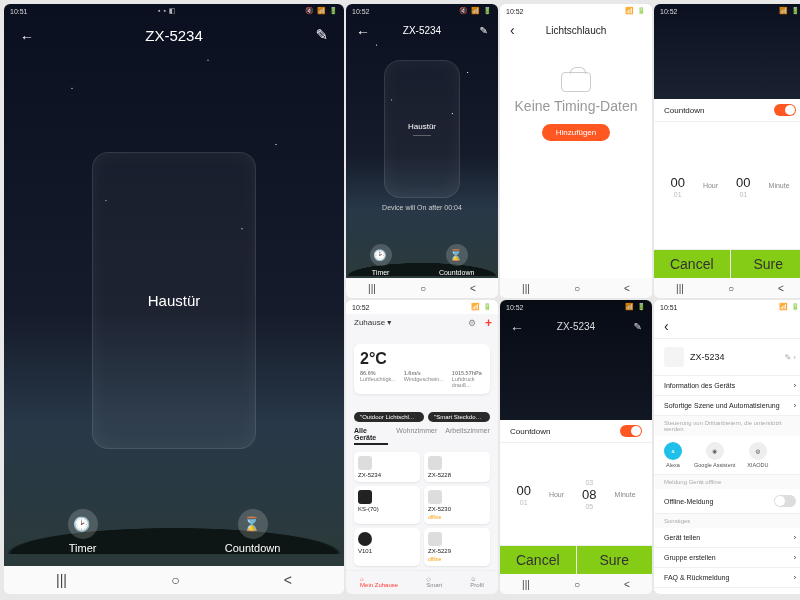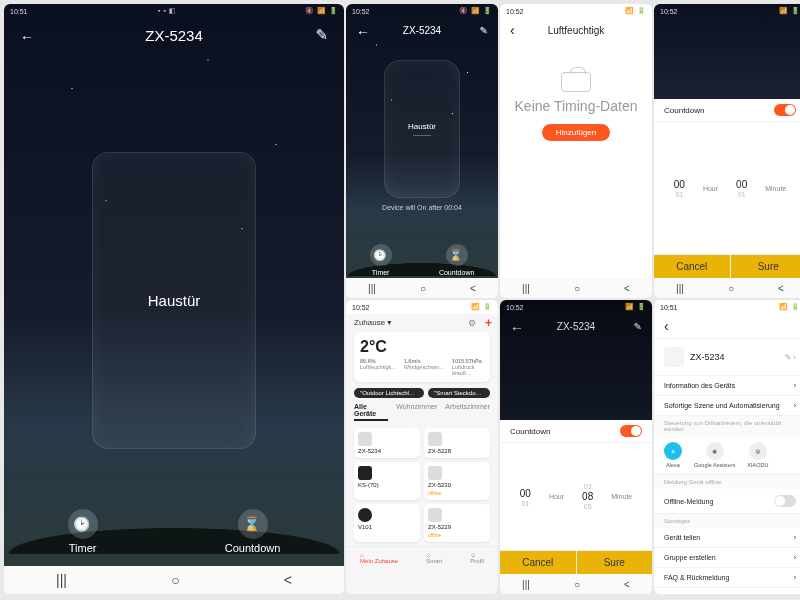--- a/index.html
+++ b/index.html
@@ -41,30 +41,30 @@
   .empty-txt { text-align:center; color:#999; font-size:14px; margin-bottom:10px;}
   .pillbtn { display:block; margin:0 auto; background:#ff5722; color:#fff; border:none; border-radius:11px; padding:4px 14px; font-size:8px;}
 
   .cd-row { display:flex; align-items:center; justify-content:space-between; padding:5px 10px; font-size:8px; border-bottom:1px solid #eee;}
   .toggle { width:22px; height:12px; border-radius:6px; background:#ff5722; position:relative;}
   .toggle.off { background:#ddd;}
   .toggle:after{ content:''; width:10px;height:10px;border-radius:50%; background:#fff; position:absolute; top:1px; right:1px;}
   .toggle.off:after{ right:auto; left:1px;}
   .picker { flex:1; display:flex; align-items:center; justify-content:center; gap:18px; color:#222;}
   .pcol { display:flex; flex-direction:column; align-items:center; gap:1px; font-size:7px; color:#bbb;}
-  .pcol .sel { color:#222; font-size:10px; font-weight:500;}
+  .pcol .sel { color:#222; font-size:13px; font-weight:500;}
   .plabel{ font-size:7px; color:#888; align-self:center;}
   .btnrow { display:flex; border-top:1px solid #eee;}
-  .btnrow button { flex:1; background:#eab308; border:none; padding:6px; font-size:10px; color:#333;}
+  .btnrow button { flex:1; background:#84cc16; border:none; padding:6px; font-size:14px; color:#333;}
   .btnrow button+button{ border-left:1px solid #eee;}
 
   
   .tabsrow { display:flex; gap:8px; padding:3px 8px; font-size:7px; color:#888;}
   .tabsrow .act{ color:#222; font-weight:600; border-bottom:2px solid #222; padding-bottom:2px;}
-  .wcard { margin:4px 8px; border-radius:6px; padding:6px; box-shadow:0 1px 3px rgba(0,0,0,0.08); background:#fff;}
+  .wcard { margin:16px 8px; border-radius:6px; padding:6px; box-shadow:0 1px 3px rgba(0,0,0,0.08); background:#fff;}
   .temp { font-size:16px; font-weight:600;}
   .wstats{ display:flex; gap:8px; font-size:5.5px; color:#888; margin-top:2px;}
   .chips{ display:flex; gap:4px; padding:2px 8px;}
   .chip{ background:#2a2a2a; color:#fff; border-radius:10px; padding:2px 6px; font-size:6px; white-space:nowrap; overflow:hidden; max-width:70px; text-overflow:ellipsis;}
   .dgrid{ display:grid; grid-template-columns:1fr 1fr; gap:4px; padding:4px 8px;}
   .dcard{ background:#fff; border-radius:5px; padding:4px; box-shadow:0 1px 2px rgba(0,0,0,0.08); font-size:6px; display:flex; flex-direction:column; gap:2px;}
   .dcard .ico{ width:14px;height:14px; background:#ddd; border-radius:3px;}
   .dcard .off{ color:#f90; font-size:5px;}
   .homenav{ display:flex; justify-content:space-around; align-items:center; height:22px; border-top:1px solid #eee; font-size:6px; color:#888;}
   .homenav .act{ color:#ff3b30;}
@@ -172,21 +172,21 @@
   <div class="phone">
     <div class="statusbar light">
         <span>10:52</span>
         <span class="ic">
           <span>📶</span>
           <span>🔋</span>
         </span>
       </div>
     <div class="appbar" style="color:#222;">
         <span class="back">‹</span>
-        <span class="center-title">Luftfeuchtigk</span>
+        <span class="center-title">Lichtschlauch</span>
         <span></span>
       </div>
     <div class="whitearea">
       <div class="empty-ill"></div>
       <div class="empty-txt">Keine Timing-Daten</div>
       <button class="pillbtn">Hinzufügen</button>
     </div>
     <div class="navbar">
         <span>|||</span>
         <span>○</span>

